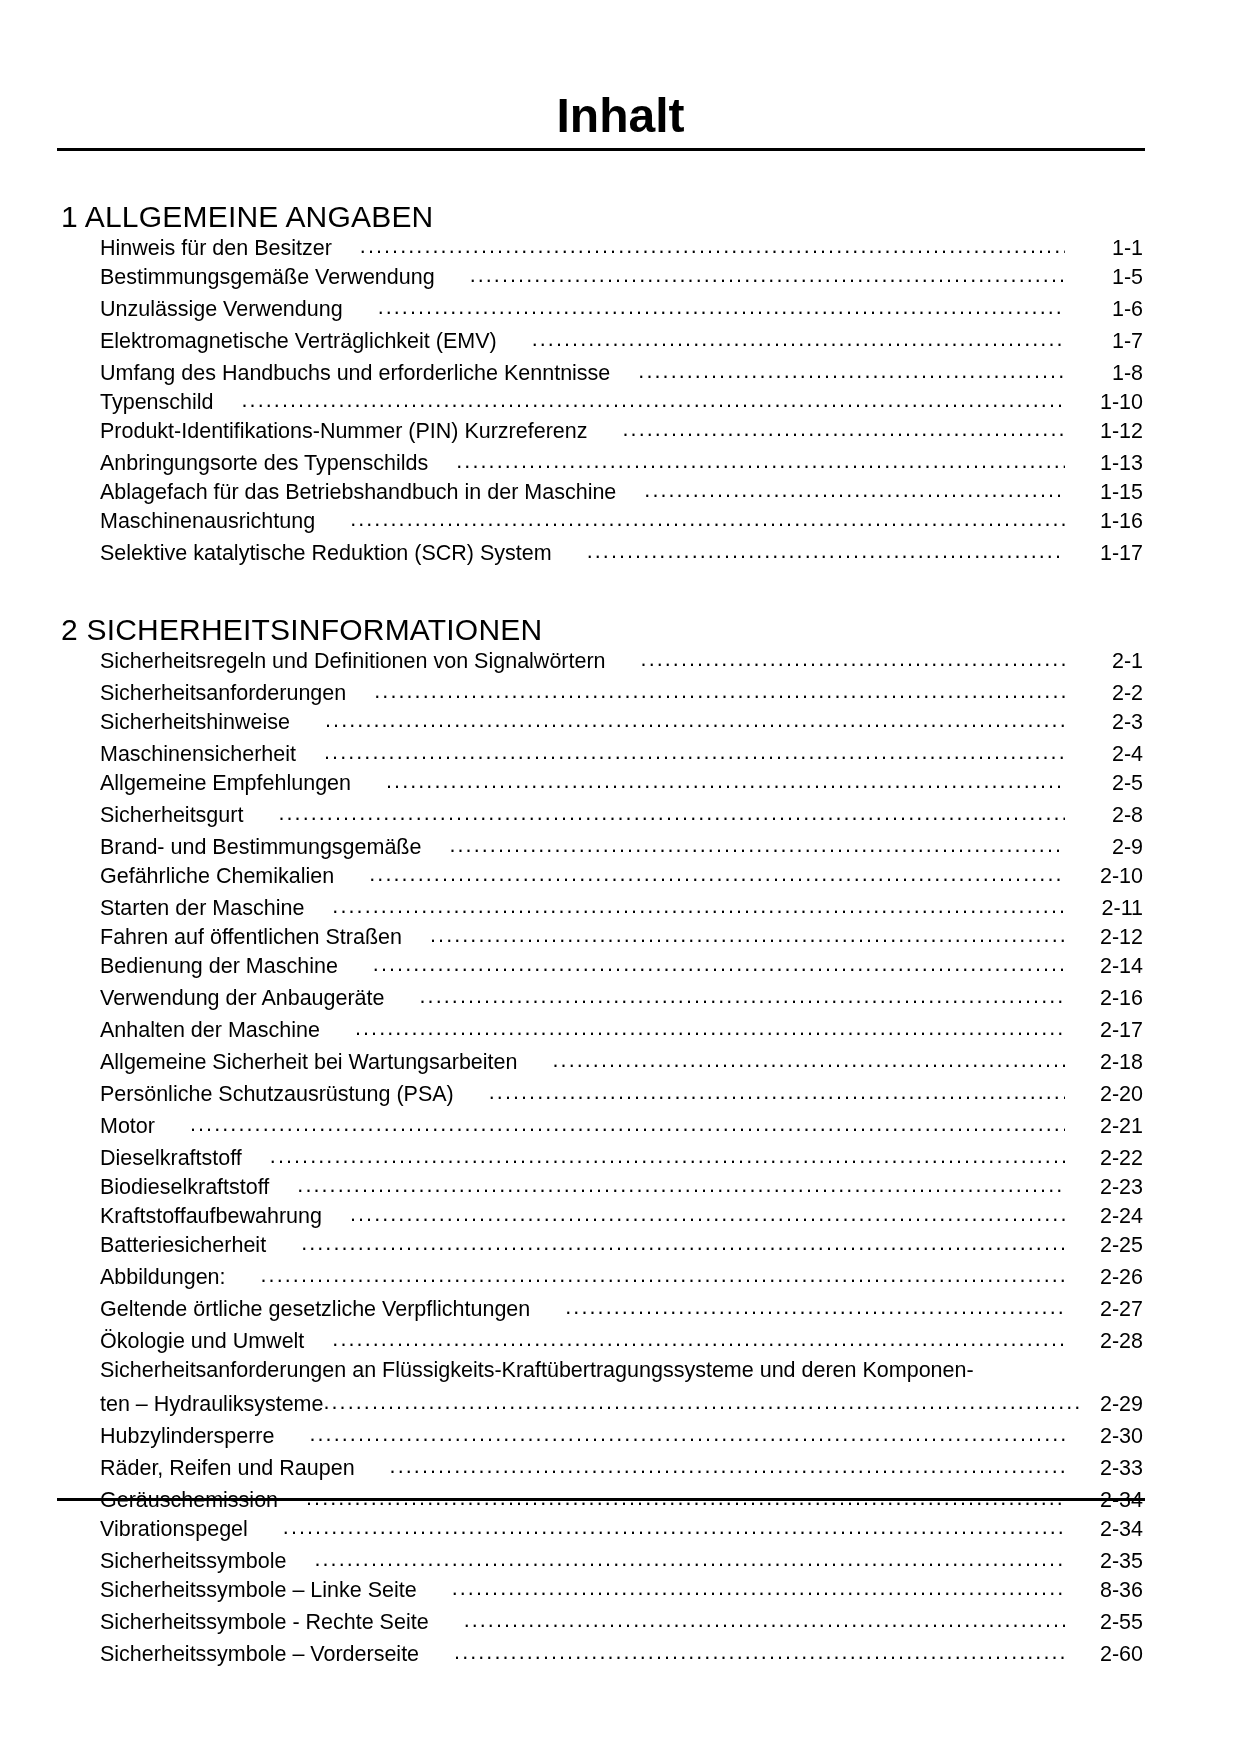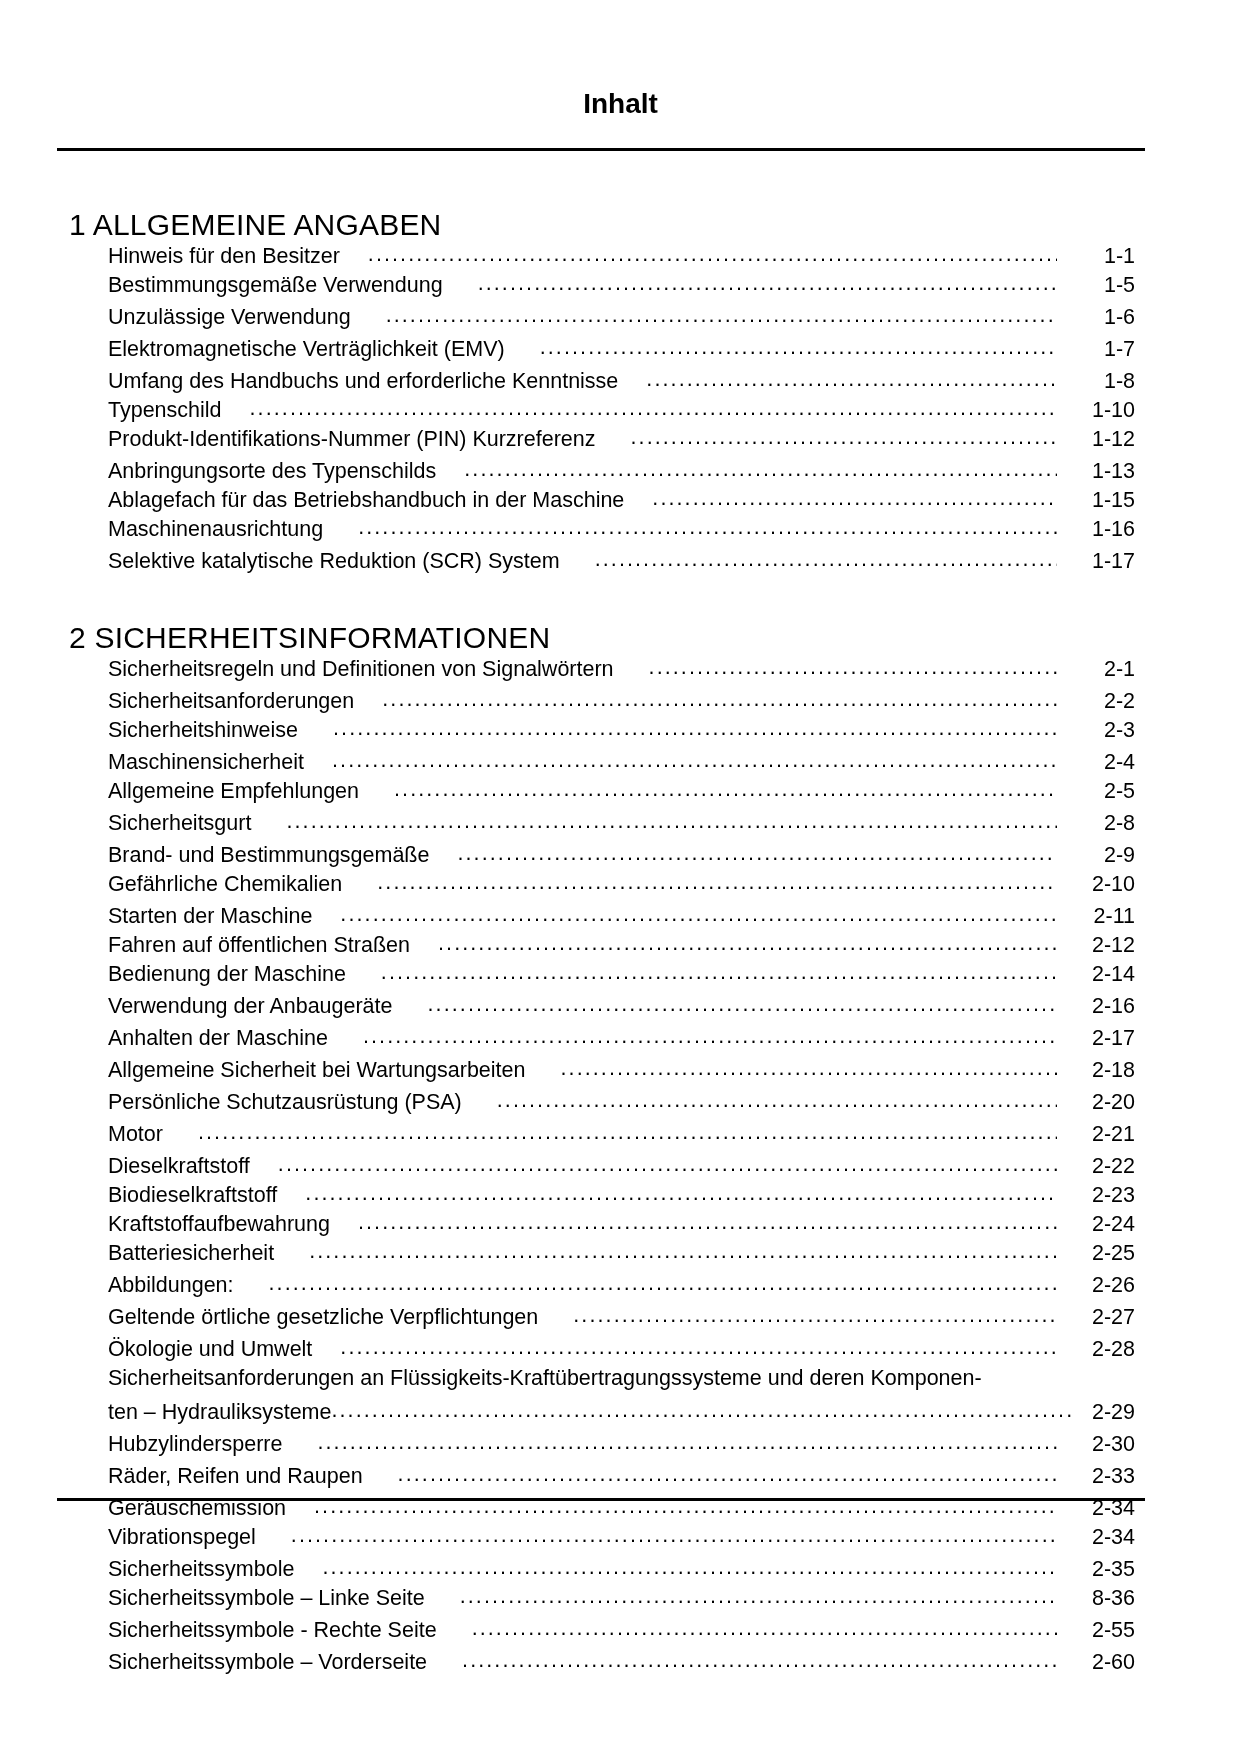--- a/index.html
+++ b/index.html
@@ -16,42 +16,42 @@
     color: #000000;
     box-sizing: border-box;
     overflow: hidden;
   }
   .page-title {
     position: absolute;
     top: 88px;
     left: 0;
     width: 1241px;
     text-align: center;
-    font-size: 28px;
+    font-size: 48px;
     font-weight: bold;
     letter-spacing: 0px;
   }
   .rule {
     position: absolute;
     left: 57px;
     width: 1088px;
     height: 3px;
     background: #000000;
   }
   .rule-top { top: 148px; }
   .rule-bottom { top: 1498px; }
 
   .toc {
     position: absolute;
     top: 196px;
     left: 57px;
     width: 1090px;
   }
 
-  .section { margin: 12px; }
+  .section { margin: 4px; }
   .section + .section { margin-top: 38px; }
 
   .section-heading {
     font-size: 30px;
     font-weight: normal;
     letter-spacing: 0.2px;
     margin: 0 0 4px 0;
     line-height: 1.14;
     white-space: nowrap;
   }

